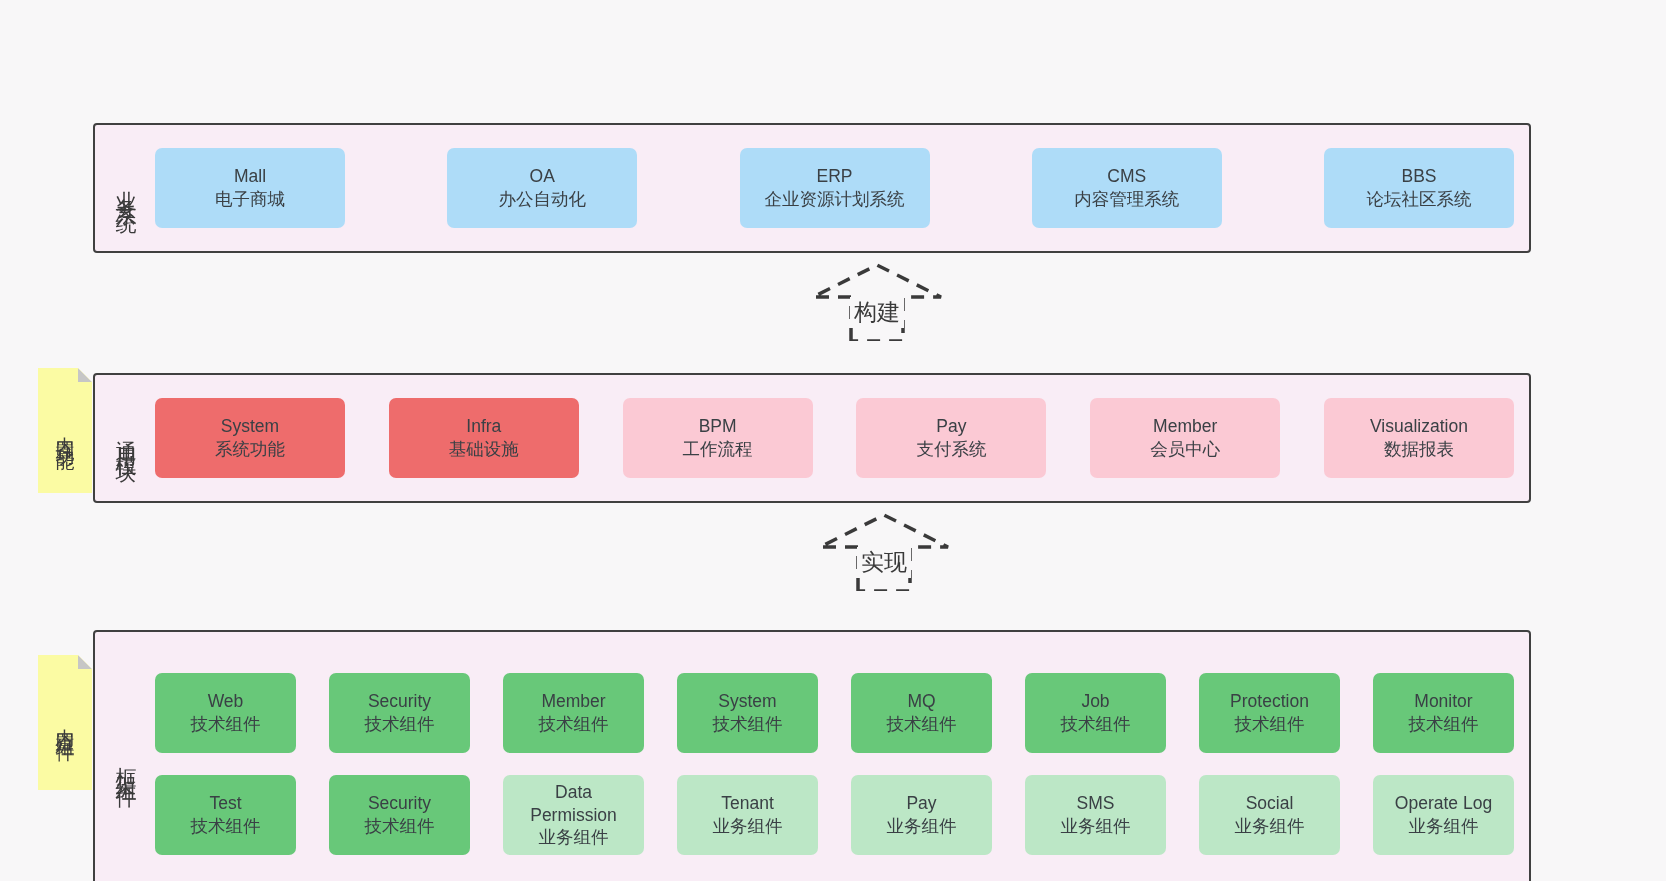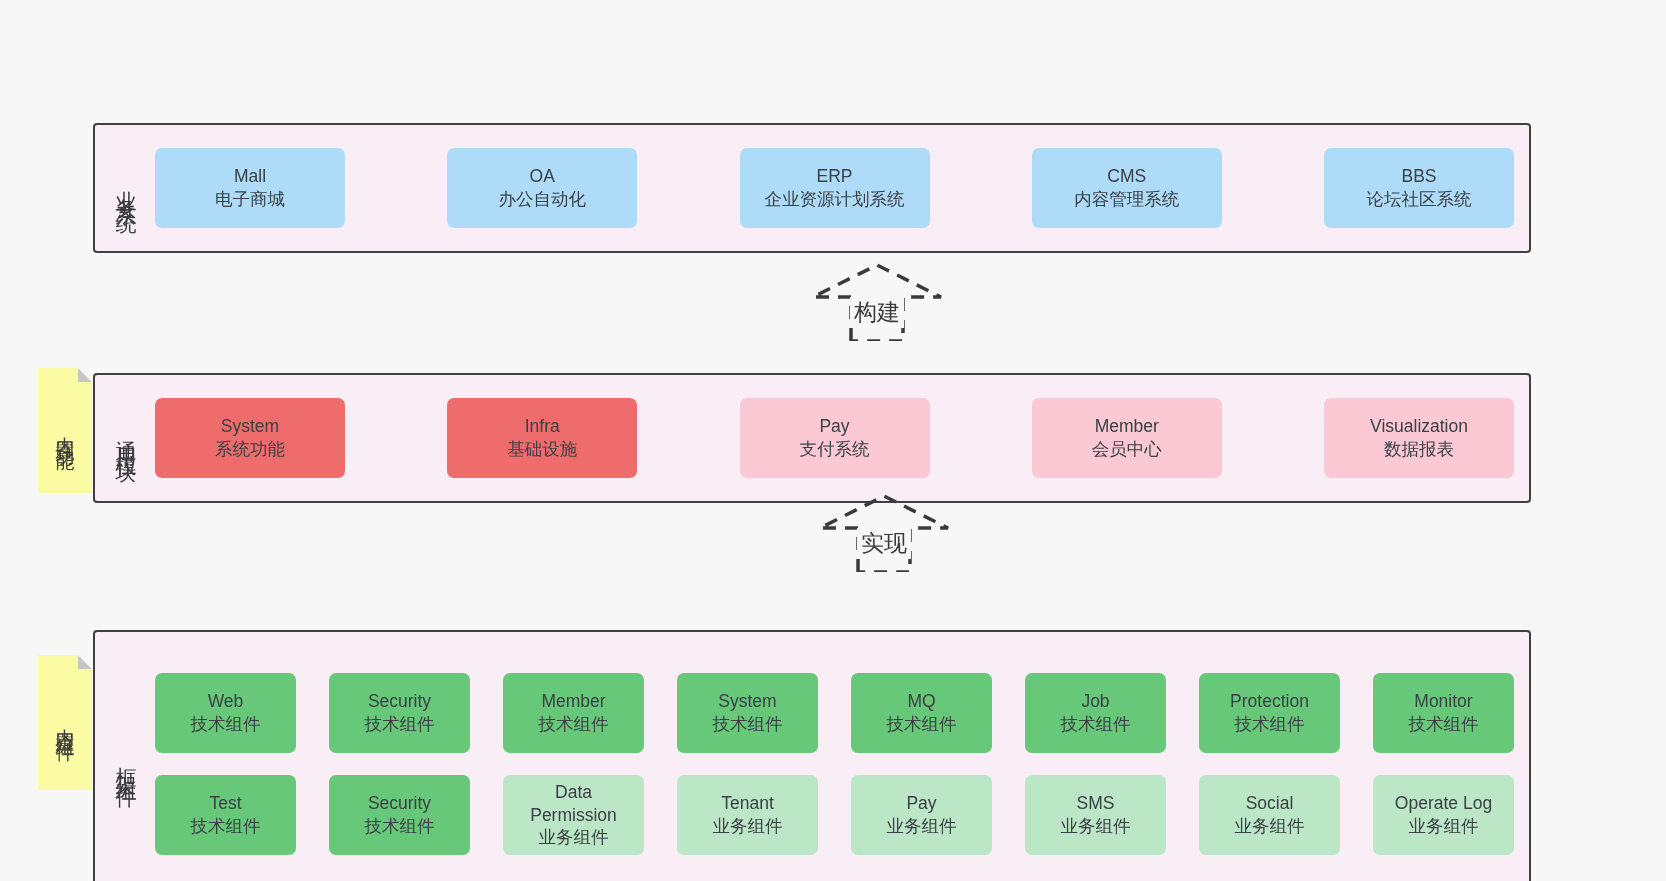--- a/index.html
+++ b/index.html
@@ -42,21 +42,21 @@
   .cols-6 .box { width:190px; }
   .cols-8 .box { width:141px; }
   .c-blue        { background:var(--box-blue,#aedcf8); }
   .c-red         { background:var(--box-red,#ee6c6c); }
   .c-pink        { background:var(--box-pink,#fbc9d4); }
   .c-green       { background:var(--box-green,#68c879); }
   .c-green-light { background:var(--box-green-light,#bce7c6); }
 
   .arrow { position:absolute; width:136px; height:80px; }
   #arrow-1 { left:809px; top:261px; }
-  #arrow-2 { left:816px; top:492px; }
+  #arrow-2 { left:816px; top:511px; }
   .arrow svg { width:100%; height:100%; display:block; }
   .arrow polygon {
     fill:none; stroke:var(--arrow-stroke,#3a3a3a);
     stroke-width:3.5; stroke-dasharray:13 9;
   }
   .arrow-label {
     position:absolute; left:50%; top:36px; transform:translateX(-50%);
     background:var(--page-bg,#f8f7f8); padding:0 4px;
     font-size:23px; white-space:nowrap; color:#3a3a3a;
   }
@@ -129,20 +129,24 @@
       <div class="box-row cols-6">
         <div class="box c-red">
           <span>System</span>
           <span>系统功能</span>
         </div>
         <div class="box c-red">
           <span>Infra</span>
           <span>基础设施</span>
         </div>
         <div class="box c-pink">
+          <span>BPM</span>
+          <span>工作流程</span>
+        </div>
+        <div class="box c-pink">
           <span>Pay</span>
           <span>支付系统</span>
         </div>
         <div class="box c-pink">
           <span>Member</span>
           <span>会员中心</span>
         </div>
         <div class="box c-pink">
           <span>Visualization</span>
           <span>数据报表</span>

